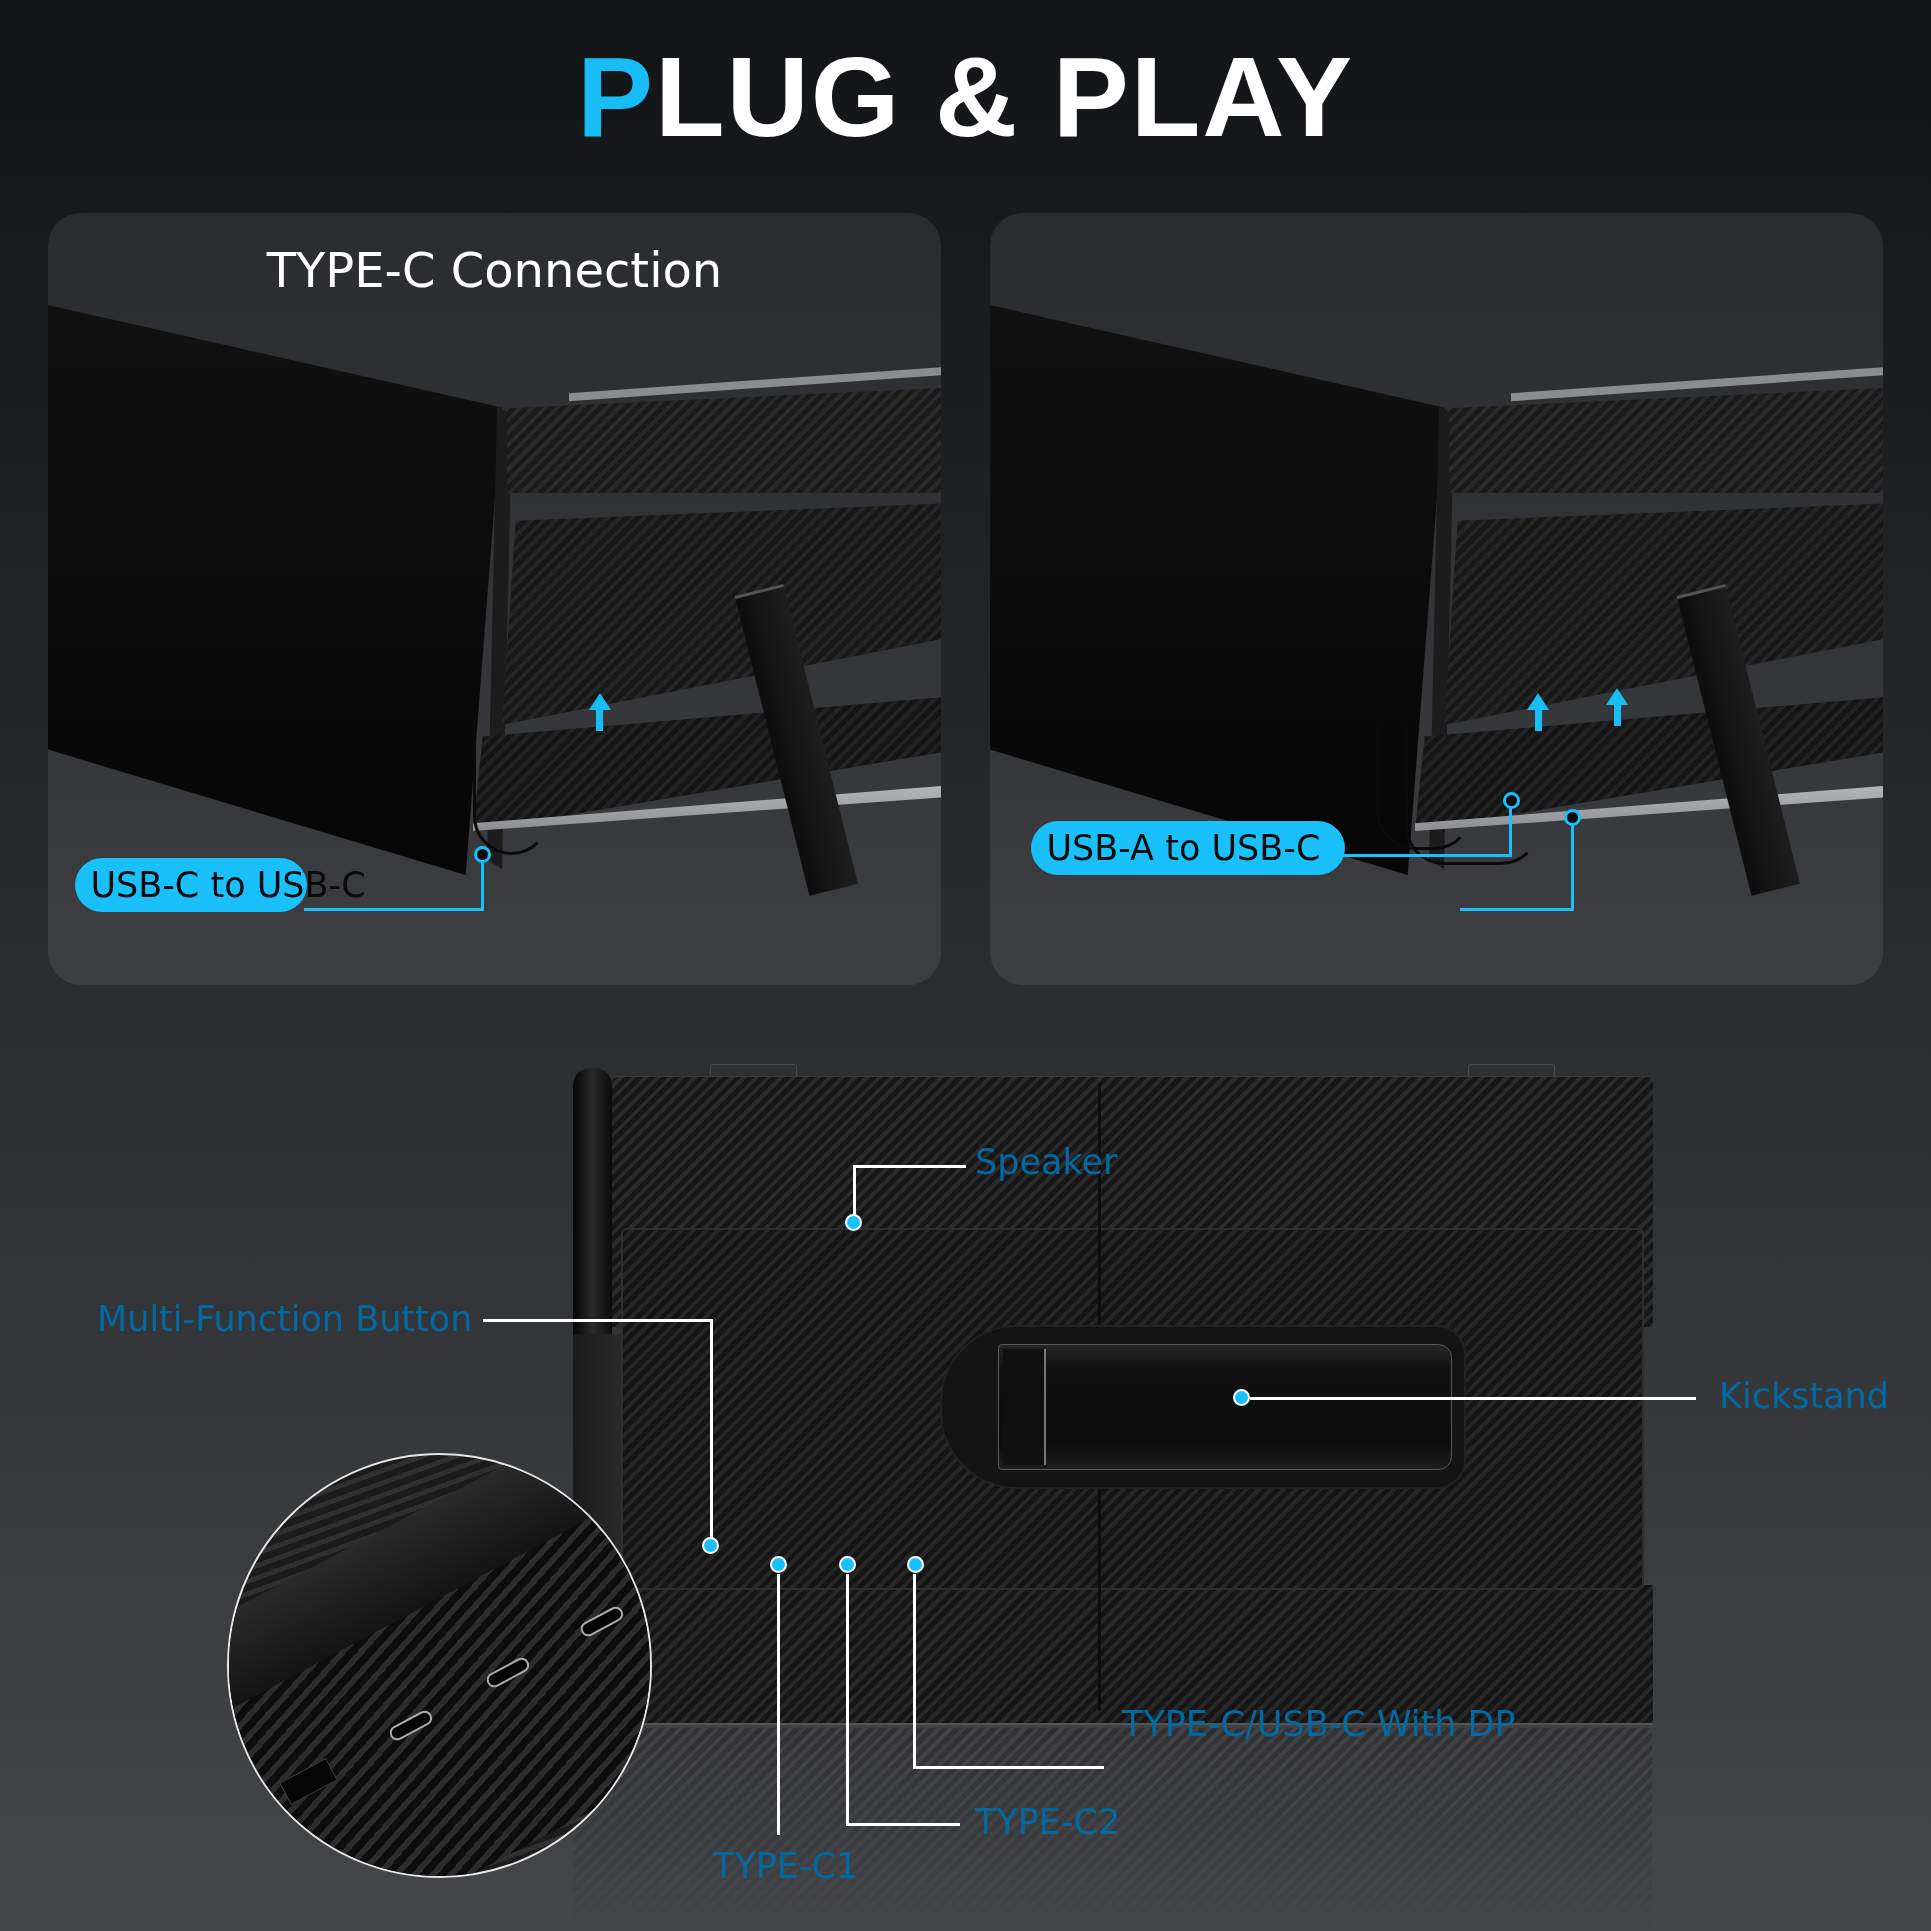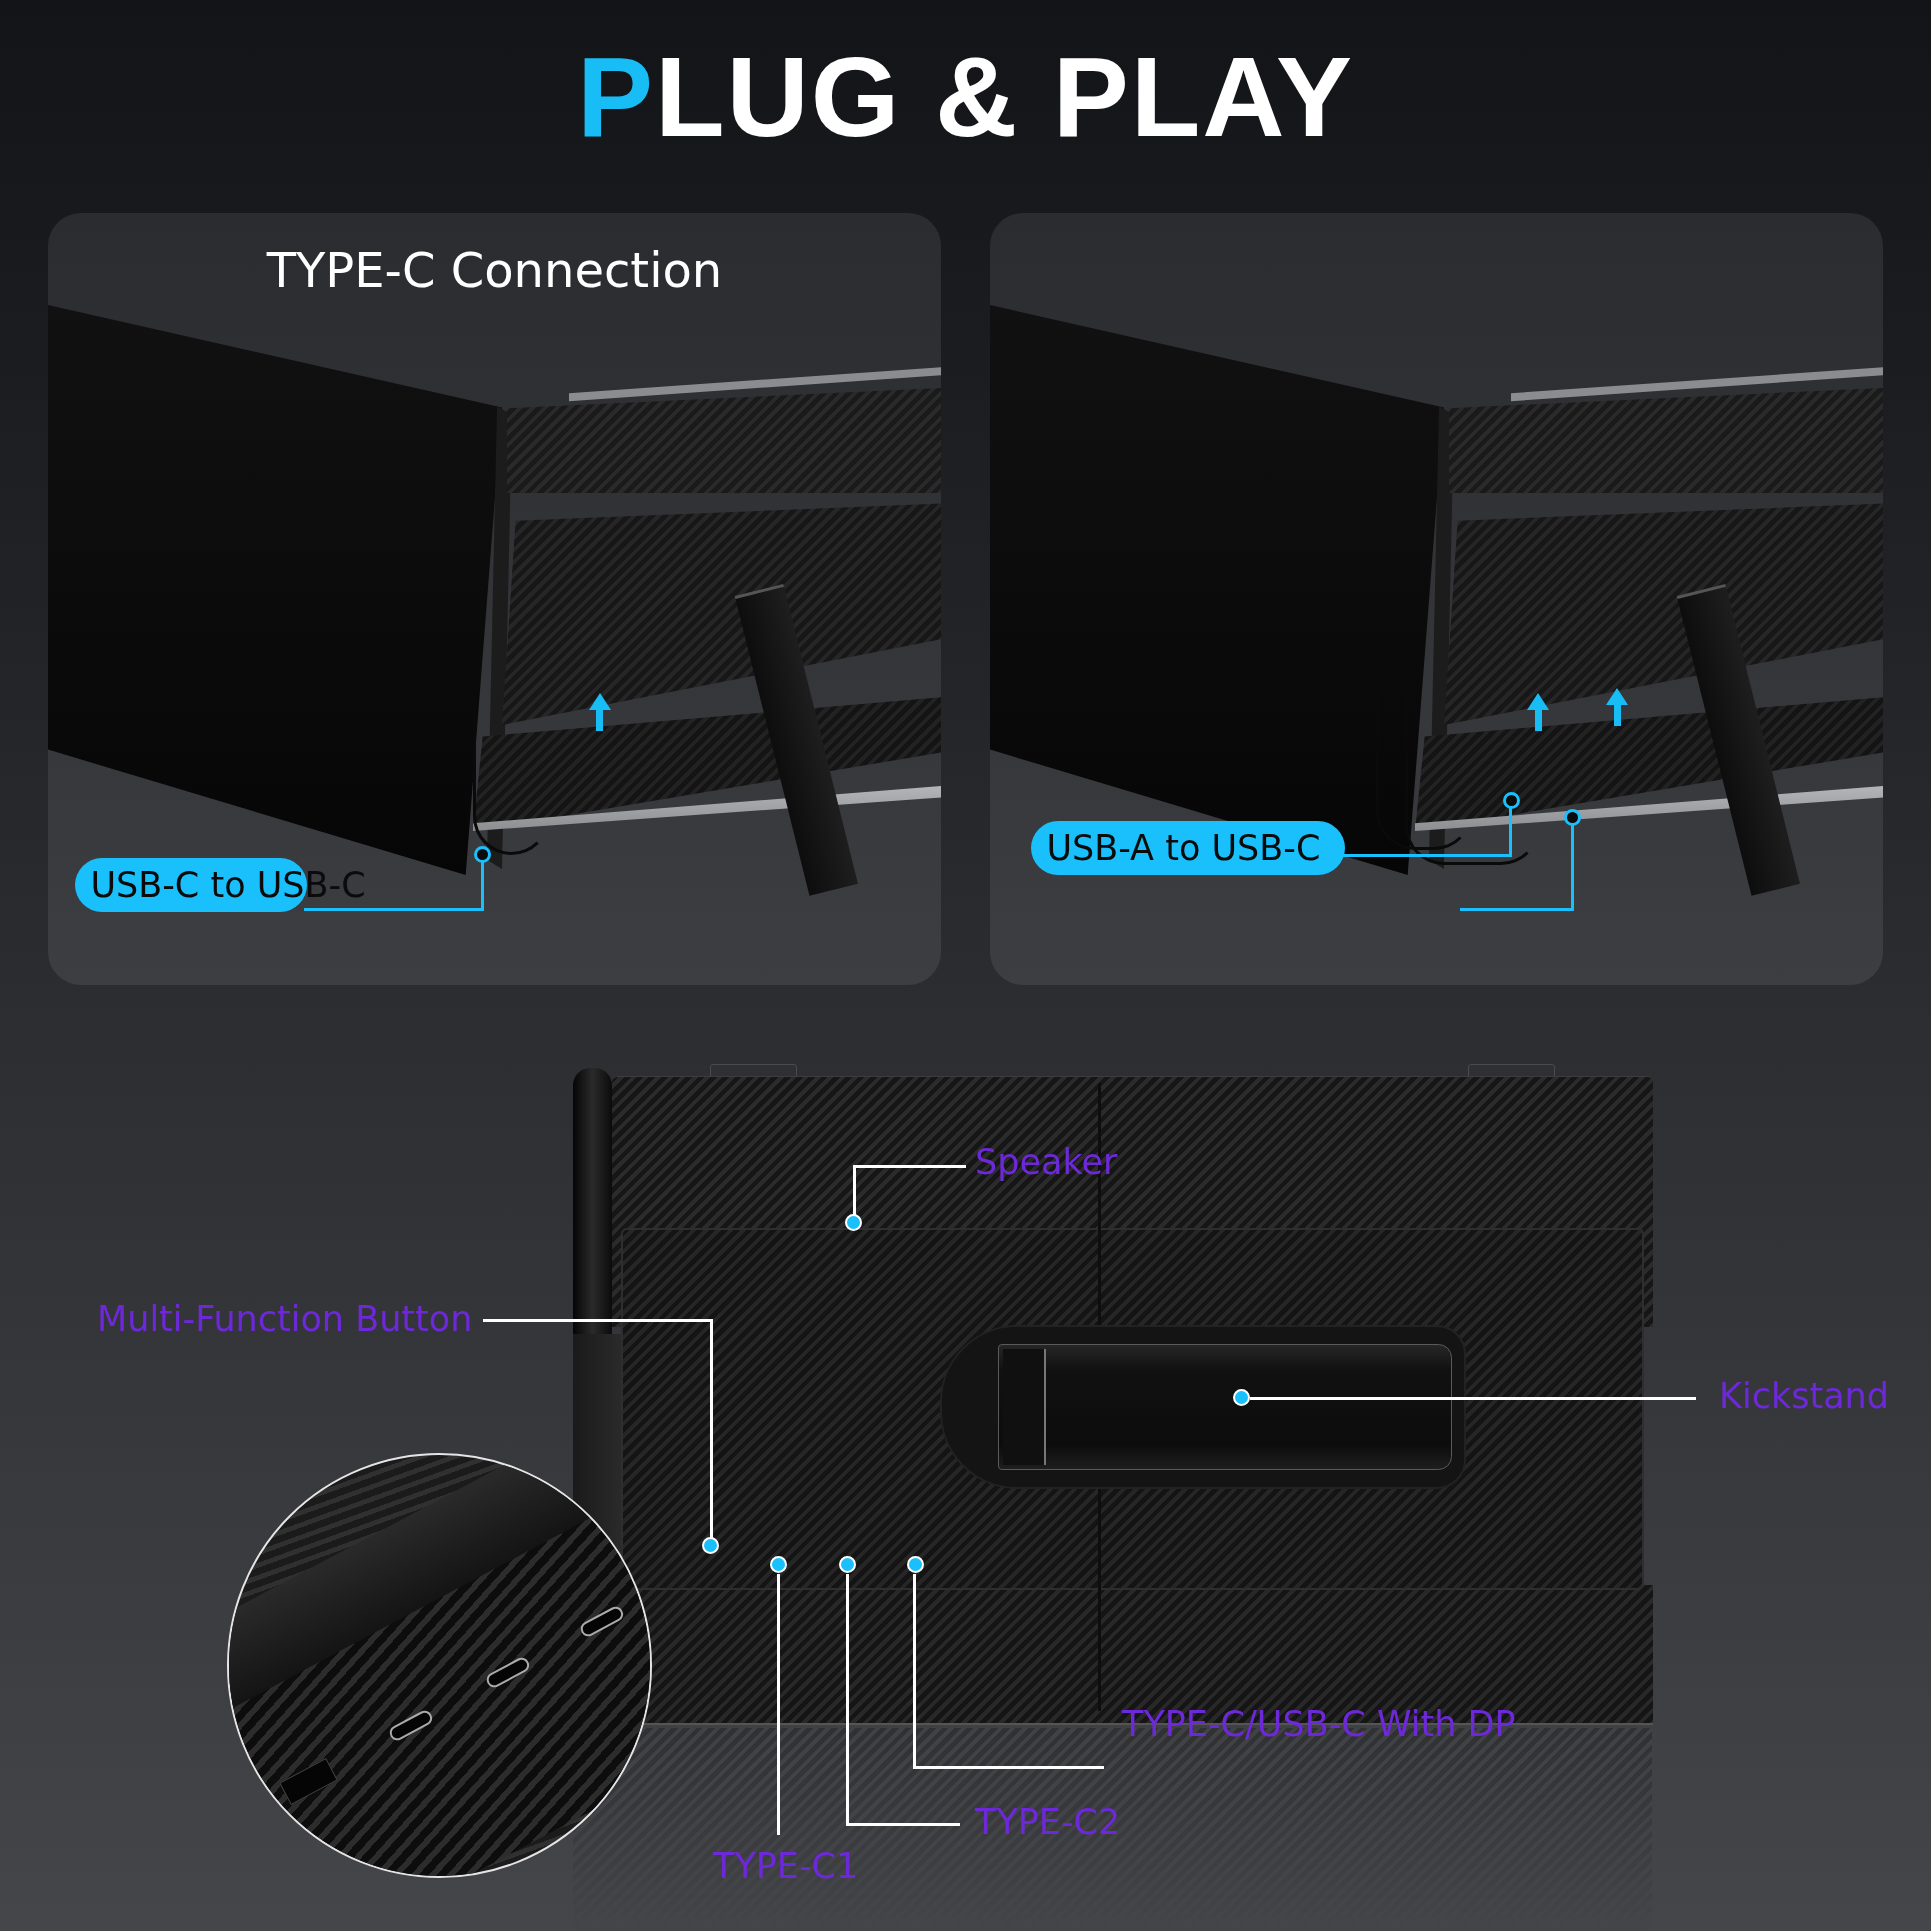--- a/index.html
+++ b/index.html
@@ -136,21 +136,21 @@
   .kick-bar {
     position: absolute; left: 425px; top: 280px; width: 454px; height: 126px;
     background: linear-gradient(180deg, #262626, #111 20%, #0c0c0c 80%, #1e1e1e);
     border: 1.9px solid #5a5a5a; border-radius: 3.9px 13.5px 13.5px 3.9px;
   }
   .kick-bar-inner {
     position: absolute; left: 430px; top: 285px; width: 43px; height: 116px;
     background: #101010; border-right: 2.9px solid #777;
   }
 
-  .label-white { position: absolute; color: #6d28d9; font-size: 35px; white-space: nowrap; }
+  .label-white { position: absolute; color: #0369a1; font-size: 35px; white-space: nowrap; }
   .lead-white { position: absolute; background: #fff; }
   .dot-cyan {
     position: absolute; width: 17.4px; height: 17.4px; border-radius: 50%;
     background: #19c0fc; border: 2.9px solid #fff;
   }
 
   .zoom-circle {
     position: absolute; left: 227px; top: 1453px; width: 425px; height: 425px; border-radius: 50%;
     border: 2.9px solid #e5e5e5; overflow: hidden;
     background: repeating-linear-gradient(160deg, #1b1b1b 0 6.8px, #303030 6.8px 11.6px);

